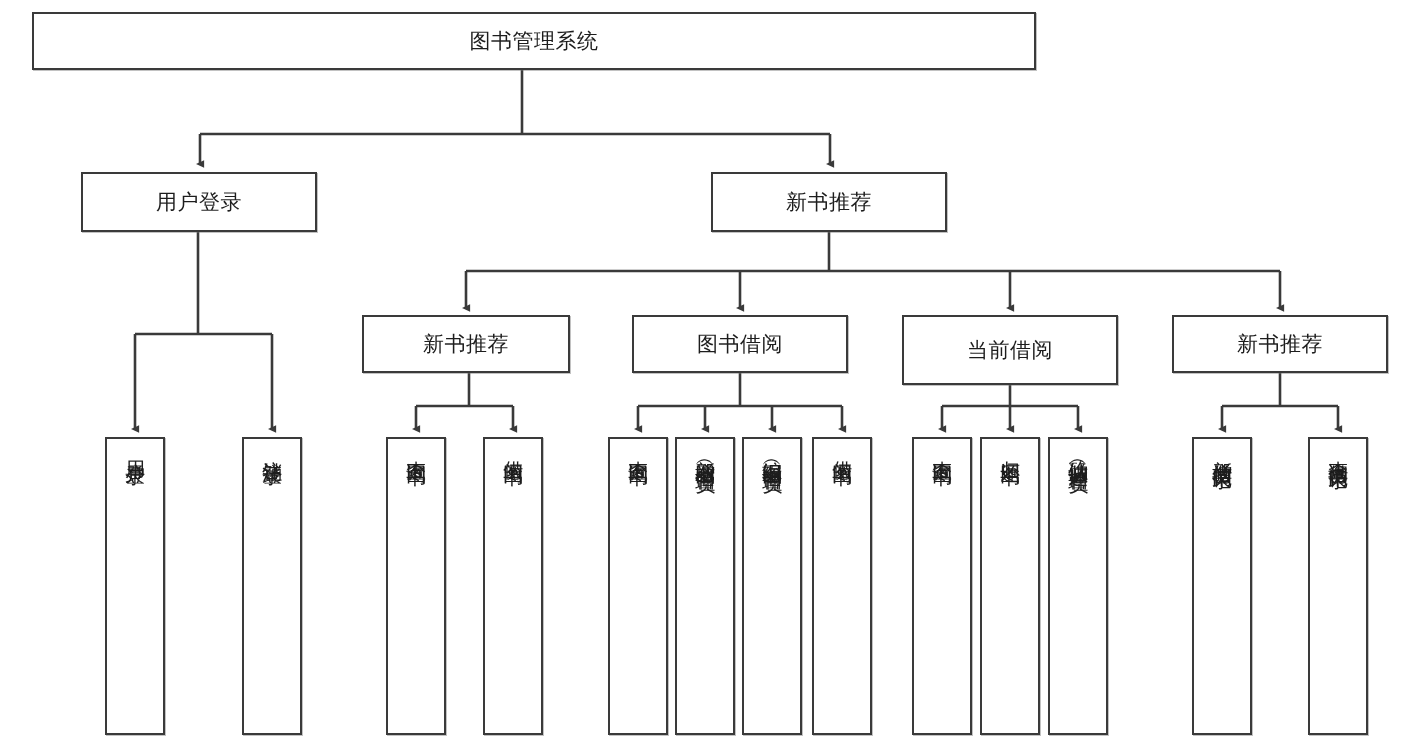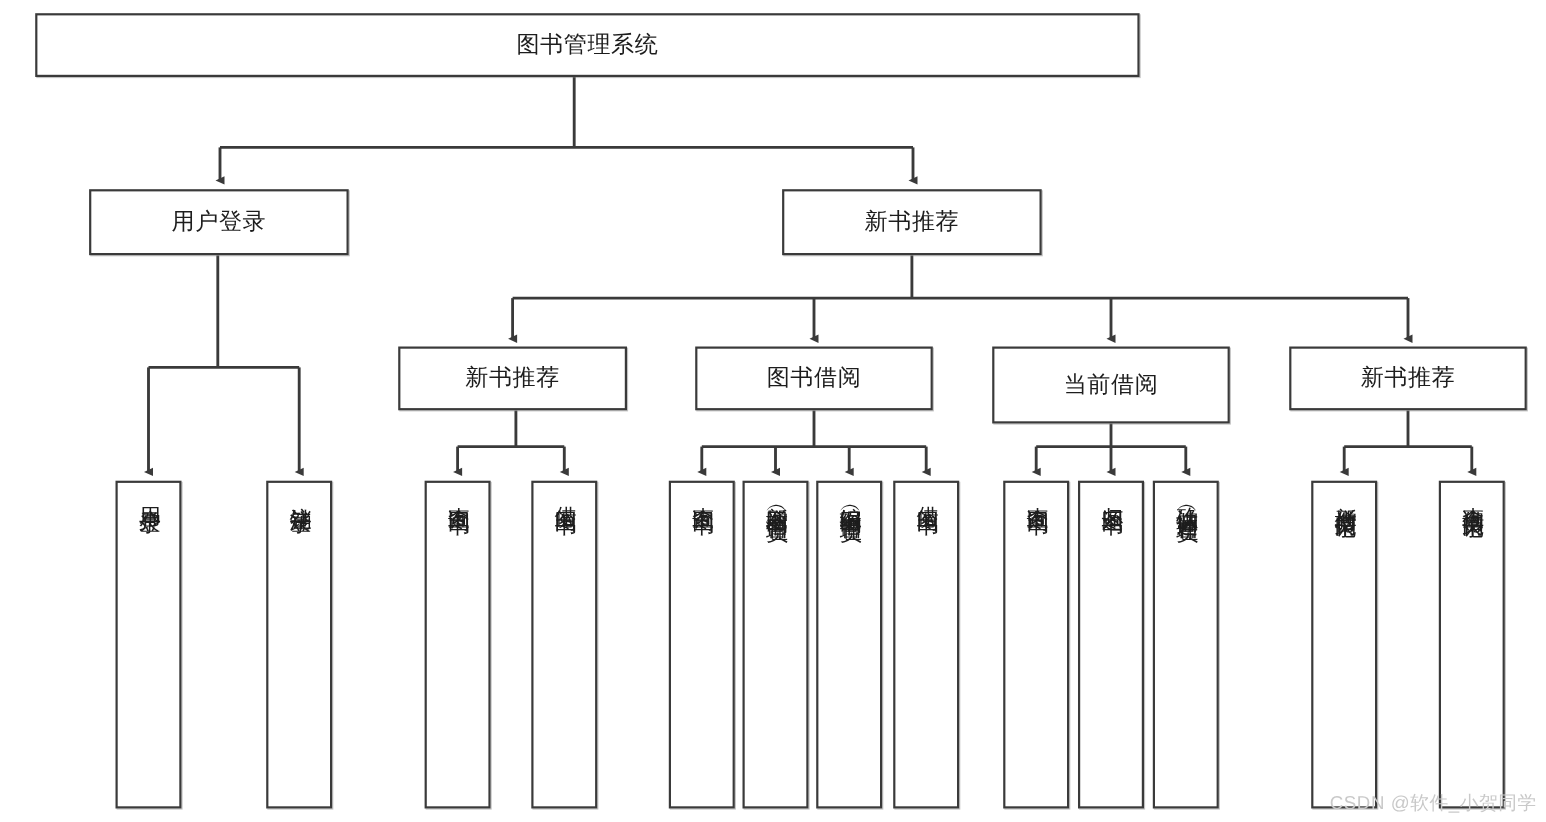--- a/index.html
+++ b/index.html
@@ -195,14 +195,13 @@
     <span class="node-label">确认归还（管理员）</span>
   </div>
 
   <div class="node leaf" style="left:1192px; top:437px; width:60px; height:298px;">
     <span class="node-label">新增借阅记录</span>
   </div>
   <div class="node leaf" style="left:1308px; top:437px; width:60px; height:298px;">
     <span class="node-label">查询借阅记录</span>
   </div>
 
-  <div id="watermark">CSDN @软件_小贺同学</div>
 </div>
 
 </body></html>

